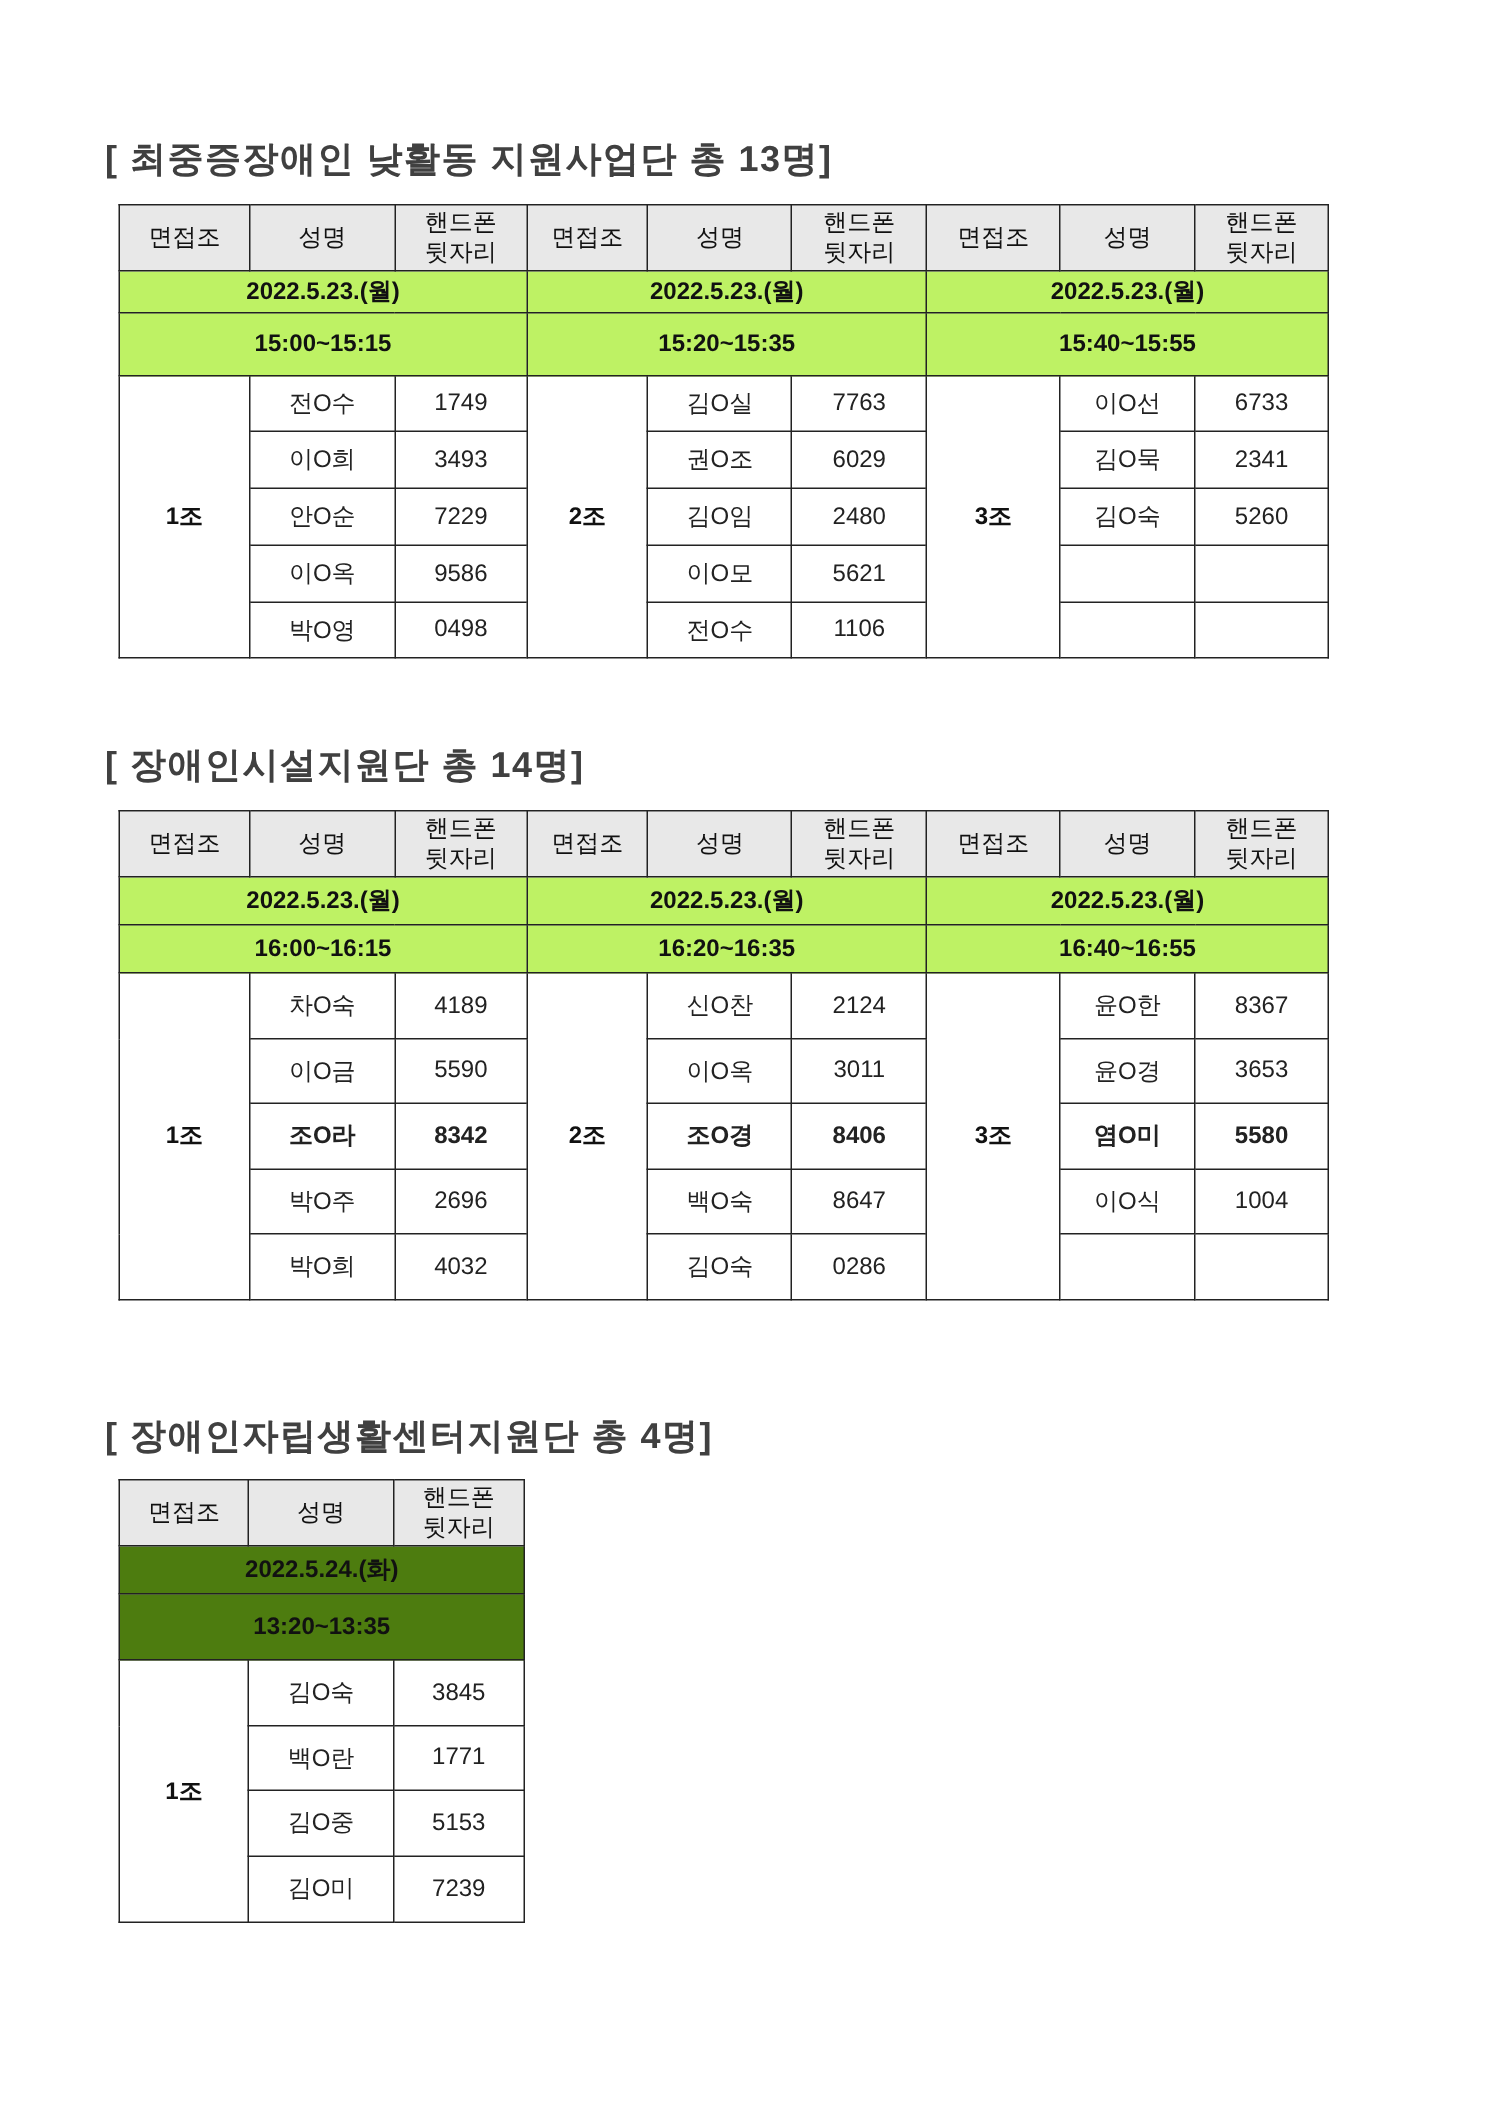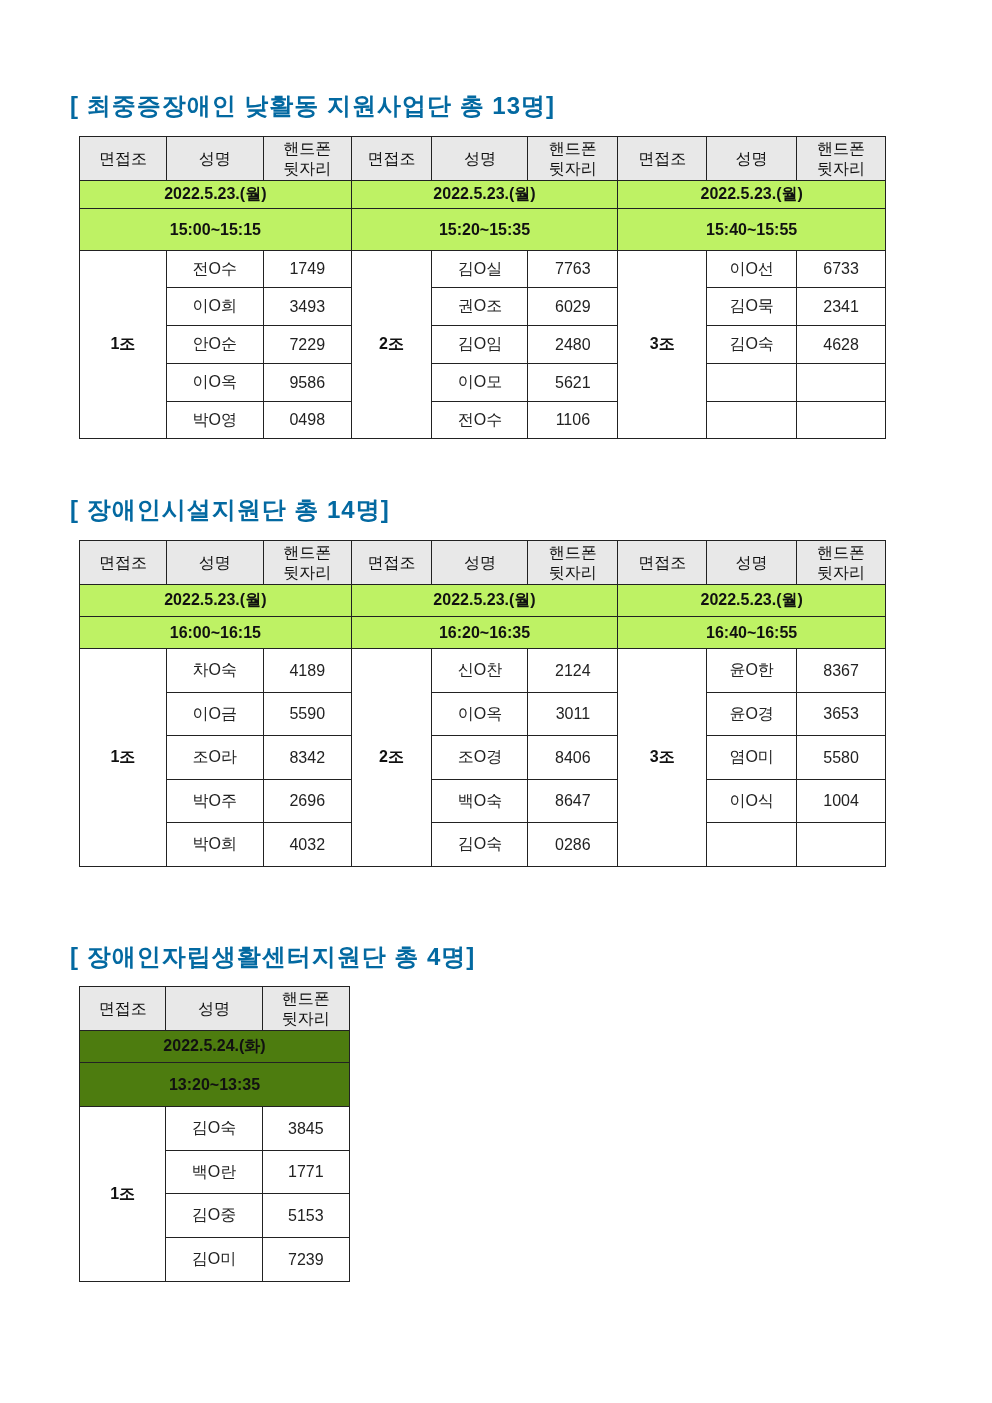--- a/index.html
+++ b/index.html
@@ -1,17 +1,17 @@
 <!DOCTYPE html>
 <html><head>
 <meta charset="utf-8">
 <style>
   html,body{margin:0;padding:0;background:#fff;}
   body{width:992px;height:1403px;position:relative;font-family:"Liberation Sans","DejaVu Sans",sans-serif;color:#111;}
-  .section-title{position:absolute;left:70px;font-size:24px;font-weight:bold;letter-spacing:1px;color:#0369a1;white-space:pre;}
+  .section-title{position:absolute;left:70px;font-size:24px;font-weight:bold;letter-spacing:1px;color:#404040;white-space:pre;}
   table.sched{position:absolute;left:79px;border-collapse:collapse;table-layout:fixed;border-radius:29px;}
   table.sched td{border:1px solid #222;text-align:center;vertical-align:middle;padding:0;font-size:16px;}
   td.hdr{background:#e8e8e8;font-size:16px;line-height:20px;}
   td.band-y{background:#bef264;font-weight:bold;font-size:16px;}
   td.band-o{background:#4d7c0f;font-weight:bold;font-size:16px;}
   td.grp{font-weight:bold;font-size:17px;}
   td.name,td.num{font-size:16px;color:#222;}
   .c1{width:86px}.c2{width:96px}.c3{width:87px}.c4{width:80px}.c5{width:95px}.c6{width:89px}.c7{width:88px}.c8{width:89px}.c9{width:88px}
 </style>
 </head>
@@ -70,21 +70,21 @@
     <td class="num">6029</td>
     <td class="name">김O묵</td>
     <td class="num">2341</td>
   </tr>
   <tr style="height:38px;">
     <td class="name">안O순</td>
     <td class="num">7229</td>
     <td class="name">김O임</td>
     <td class="num">2480</td>
     <td class="name">김O숙</td>
-    <td class="num">4628</td>
+    <td class="num">5260</td>
   </tr>
   <tr style="height:38px;">
     <td class="name">이O옥</td>
     <td class="num">9586</td>
     <td class="name">이O모</td>
     <td class="num">5621</td>
     <td class="name"></td>
     <td class="num"></td>
   </tr>
   <tr style="height:37px;">
@@ -145,21 +145,21 @@
     <td class="num">8367</td>
   </tr>
   <tr style="height:43px;">
     <td class="name">이O금</td>
     <td class="num">5590</td>
     <td class="name">이O옥</td>
     <td class="num">3011</td>
     <td class="name">윤O경</td>
     <td class="num">3653</td>
   </tr>
-  <tr style="height:44px;">
+  <tr style="height:44px;font-weight:bold;">
     <td class="name">조O라</td>
     <td class="num">8342</td>
     <td class="name">조O경</td>
     <td class="num">8406</td>
     <td class="name">염O미</td>
     <td class="num">5580</td>
   </tr>
   <tr style="height:43px;">
     <td class="name">박O주</td>
     <td class="num">2696</td>

